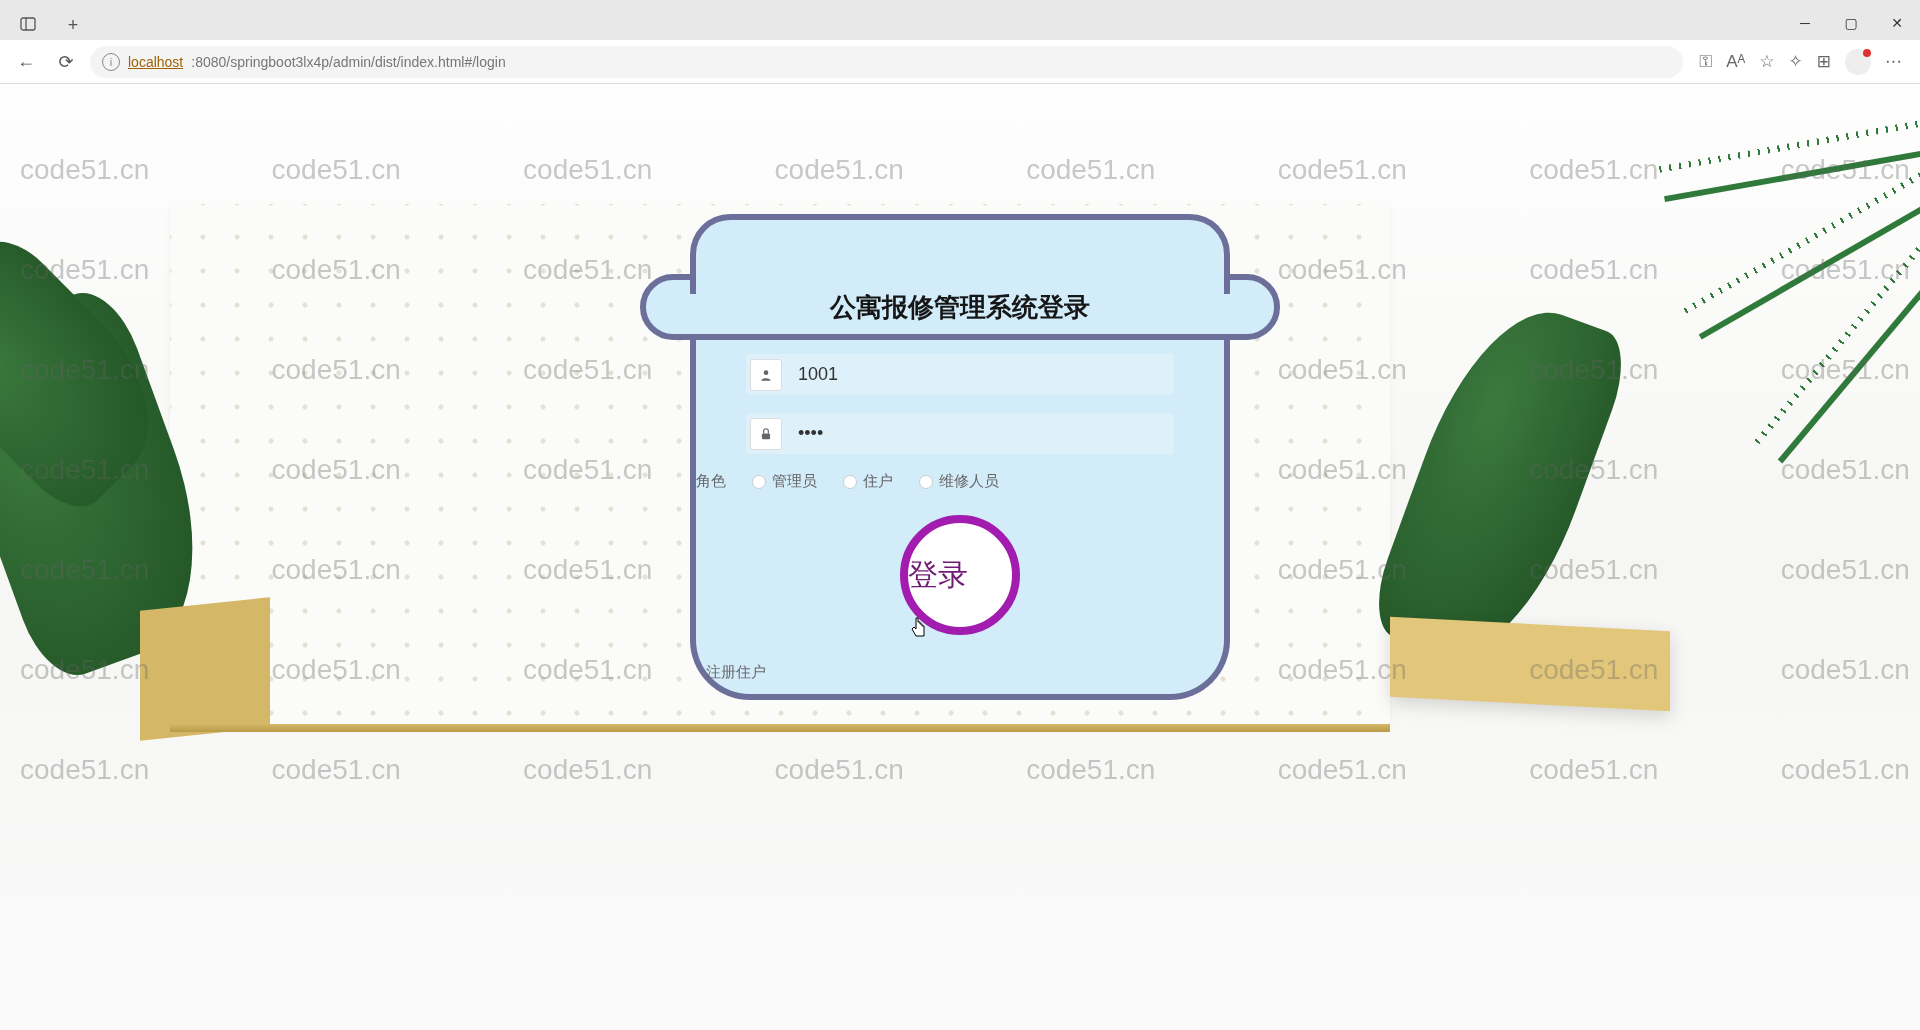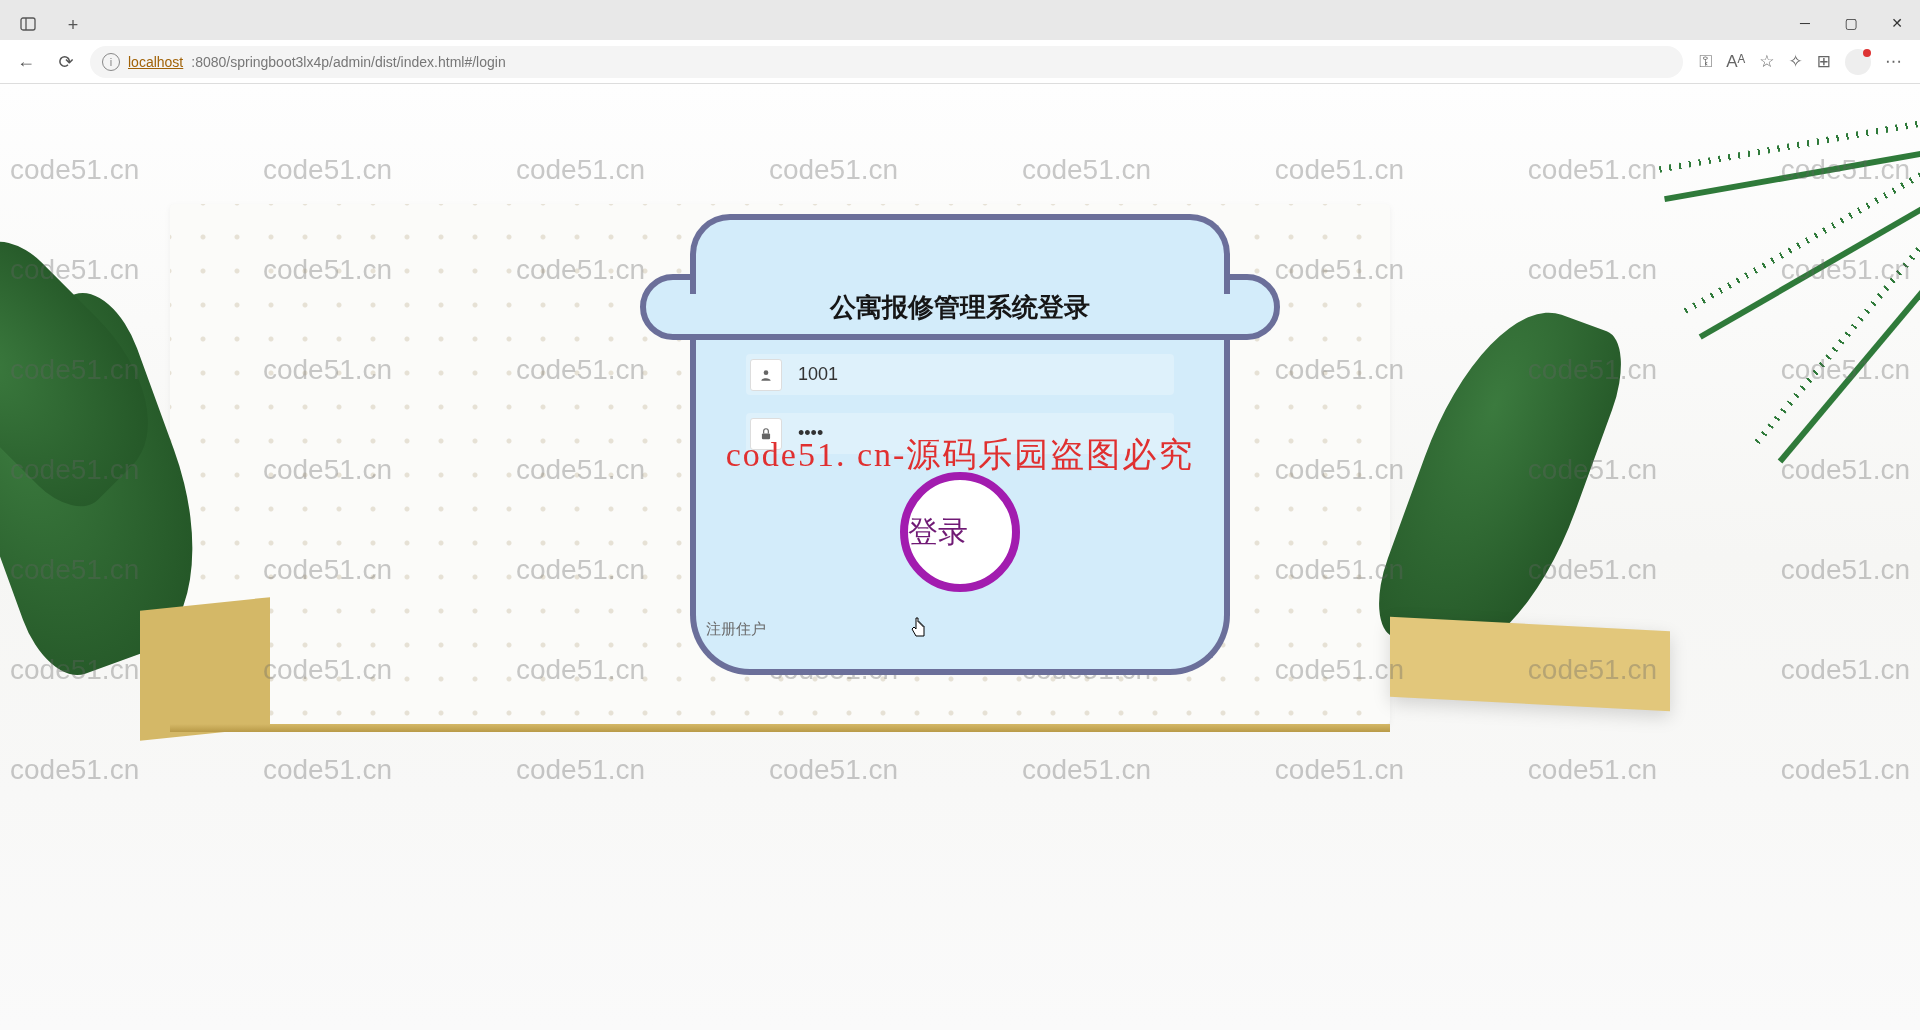--- a/index.html
+++ b/index.html
@@ -156,20 +156,21 @@
   width: 100%;
   height: calc(1030px - 84px);
   background: linear-gradient(180deg, #fefefe 0%, #f6f6f4 50%, #fafafa 100%);
   overflow: hidden;
 }
 
 .watermark {
   position: absolute;
   inset: 0;
   pointer-events: none;
+  margin-left: 10px;
 }
 .wm-row {
   display: flex;
   justify-content: space-between;
   padding: 0 10px;
 }
 .wm-cell {
   color: rgba(100,100,100,0.35);
   font-size: 28px;
   font-weight: 400;
@@ -290,21 +291,21 @@
 }
 .login-body {
   position: relative;
   z-index: 1;
   width: 540px;
   margin: -26px auto 0;
   background: #d3ecfa;
   border: 6px solid #6b6f9a;
   border-top: none;
   border-radius: 0 0 60px 60px;
-  padding: 40px 50px 30px;
+  padding: 40px 50px 12px;
 }
 .field {
   display: flex;
   align-items: center;
   margin-bottom: 18px;
   background: rgba(255,255,255,0.25);
   border-radius: 4px;
 }
 .field .icon-box {
   width: 32px;
@@ -538,28 +539,42 @@
       </div>
       <div class="field">
         <span class="icon-box">
           <svg width="14" height="14" viewBox="0 0 24 24" fill="#666">
               <rect x="5" y="11" width="14" height="10" rx="2"></rect>
               <path d="M8 11 V7 a4 4 0 0 1 8 0 V11" fill="none" stroke="#666" stroke-width="2"></path>
             </svg>
         </span>
         <input type="password" value="••••" style="">
       </div>
+      <div class="role-row">
+        <span class="role-label">角色</span>
+        <label class="radio-option">
+          <span class="radio-circle"></span>
+          <span>管理员</span>
+        </label>
+        <label class="radio-option">
+          <span class="radio-circle"></span>
+          <span>住户</span>
+        </label>
+        <label class="radio-option">
+          <span class="radio-circle"></span>
+          <span>维修人员</span>
+        </label>
+      </div>
       <div class="login-btn">
         <span>登录</span>
       </div>
       <div class="register-link">
         <span>注册住户</span>
       </div>
     </div>
   </div>
 
-  <div class="overlay-text">code51. cn-源码乐园盗图必究</div>
   <div class="cursor-pointer-icon">
     <svg width="18" height="22" viewBox="0 0 18 22">
         <path d="M6 2 L6 13 L4 11 L2 13 L6 20 L14 20 L14 10 L12 10 L12 8 L10 8 L10 6 L8 6 L8 2 Z" fill="#fff" stroke="#000" stroke-width="1"></path>
       </svg>
   </div>
 </div>
 
 </body></html>

